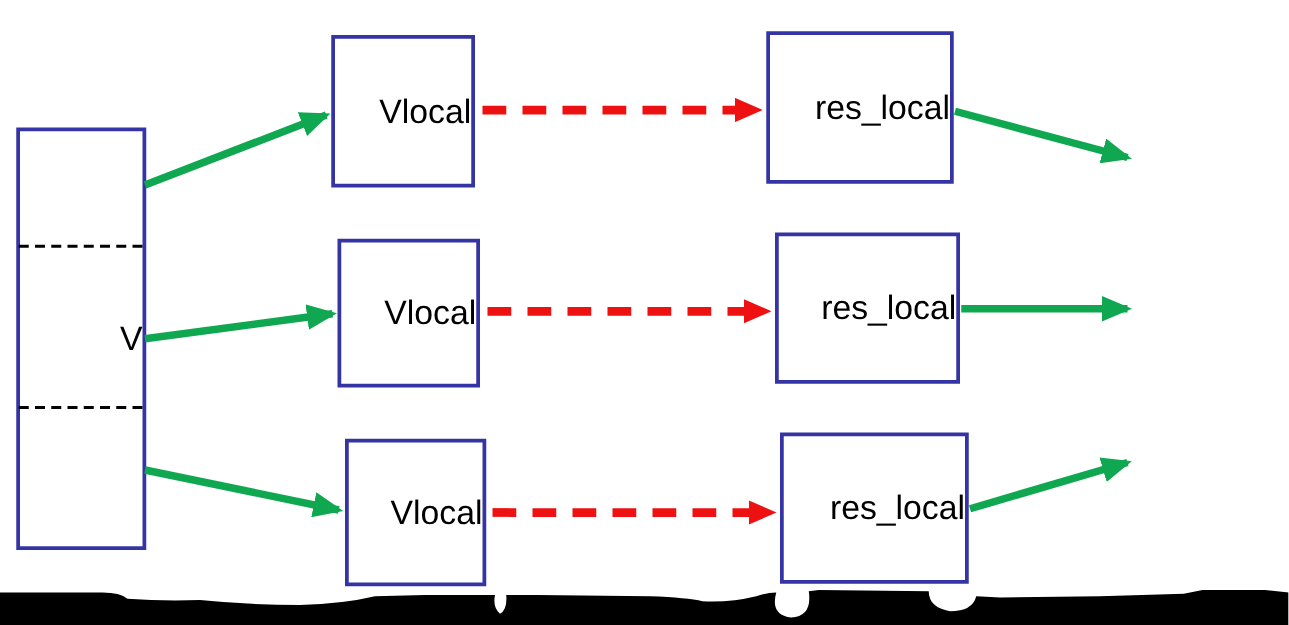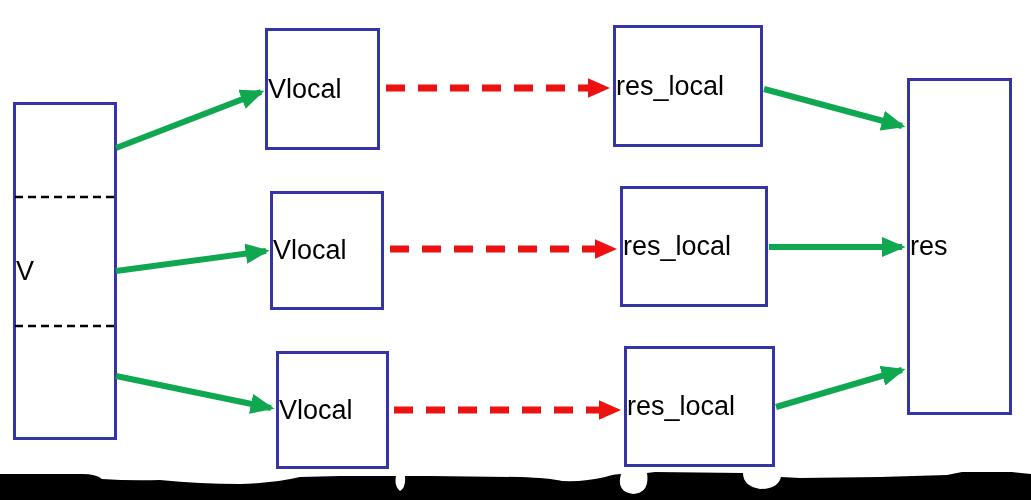--- a/index.html
+++ b/index.html
@@ -15,21 +15,21 @@
     overflow: hidden;
     font-family: "Liberation Sans", sans-serif;
   }
   .box {
     position: absolute;
     box-sizing: border-box;
     background: var(--background, #ffffff);
     border: 3px solid var(--box-border, #3534A4);
     display: flex;
     align-items: center;
-    justify-content: flex-start;
+    justify-content: flex-end;
     color: var(--text, #000000);
     font-size: 27px;
     line-height: 1;
     white-space: nowrap;
   }
   
   .node-v        { left: 13px;  top: 102px; width: 104px; height: 338px; }
   .node-vt       { left: 265px; top: 28px;  width: 115px; height: 122px; }
   .node-vm       { left: 270px; top: 191px; width: 114px; height: 119px; }
   .node-vb       { left: 276px; top: 351px; width: 113px; height: 118px; }
@@ -87,23 +87,20 @@
   <div class="box node-rt">
     <span>res_local</span>
   </div>
   <div class="box node-rm">
     <span>res_local</span>
   </div>
   <div class="box node-rb">
     <span>res_local</span>
   </div>
 
-  <div class="box node-res">
-    <span>res</span>
-  </div>
 
   <svg class="links" viewBox="0 0 1031 500" xmlns="http://www.w3.org/2000/svg">
     <defs>
       <marker id="mh-green" markerUnits="strokeWidth" markerWidth="4" markerHeight="3.4" refX="3.4" refY="1.7" orient="auto">
         <path class="head-green" d="M0,0 L4,1.7 L0,3.4 Z"></path>
       </marker>
       <marker id="mh-red" markerUnits="strokeWidth" markerWidth="3.2" markerHeight="2.8" refX="2.6" refY="1.4" orient="auto">
         <path class="head-red" d="M0,0 L3.2,1.4 L0,2.8 Z"></path>
       </marker>
     </defs>

